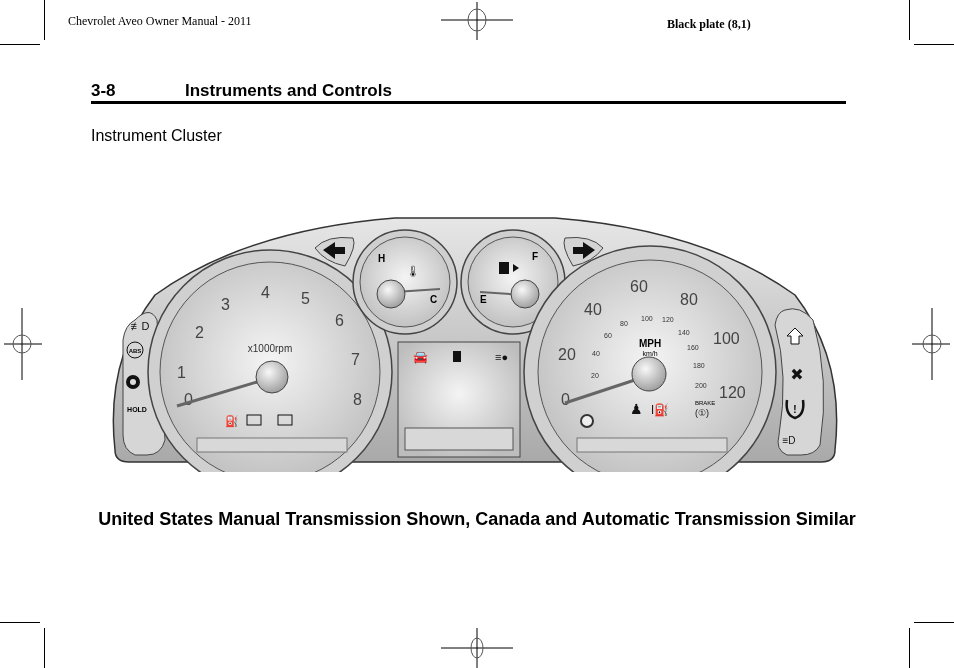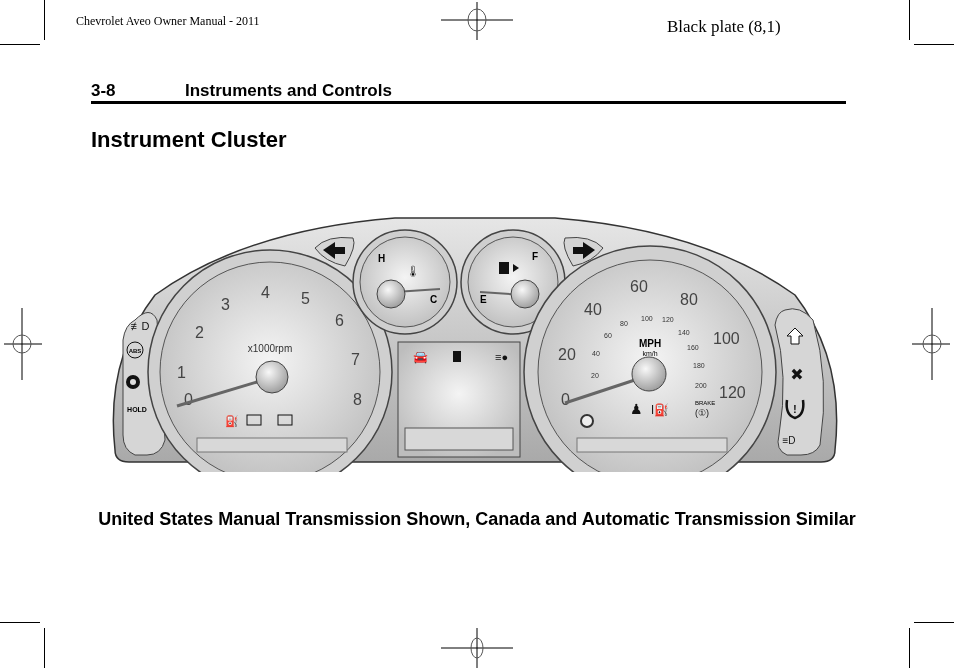--- a/index.html
+++ b/index.html
@@ -1,24 +1,24 @@
 <!DOCTYPE html>
 <html><head>
 <meta charset="utf-8">
 <style>
   html, body { margin:0; padding:0; background:#ffffff; }
   body { width:954px; height:668px; position:relative; overflow:hidden; font-family:"Liberation Sans", sans-serif; color:#000; }
   .abs { position:absolute; }
   .serif { font-family:"Liberation Serif", serif; }
-  .hdr-left { left:68px; top:14px; font-size:12px;margin-left:8px; }
-  .hdr-right { left:667px; top:17px; font-size:17px; }
+  .hdr-left { left:68px; top:14px; font-size:12px; }
+  .hdr-right { left:667px; top:17px; font-size:12px;font-weight:bold; }
   .sec-num { left:91px; top:81px; font-size:17px; font-weight:bold; }
   .sec-title { left:149px; top:81px; font-size:17px; font-weight:bold;margin-left:36px; }
   .sec-rule { left:91px; top:101px; width:755px; height:3px; background:#000; }
-  .page-title { left:91px; top:127px; font-size:22px; font-weight:bold; }
+  .page-title { left:91px; top:127px; font-size:16px; font-weight:normal; }
   .caption { left:0; width:954px; top:509px; text-align:center; font-size:18px; font-weight:bold; }
   .figure { left:95px; top:210px; width:760px; height:262px; }
   .mark { position:absolute; background:#000; }
 </style>
 </head>
 <body>
 
 <div class="mark" style="left:44px;top:0;width:1px;height:40px;"></div>
 <div class="mark" style="left:0;top:44px;width:40px;height:1px;"></div>
 <div class="mark" style="left:909px;top:0;width:1px;height:40px;"></div>

